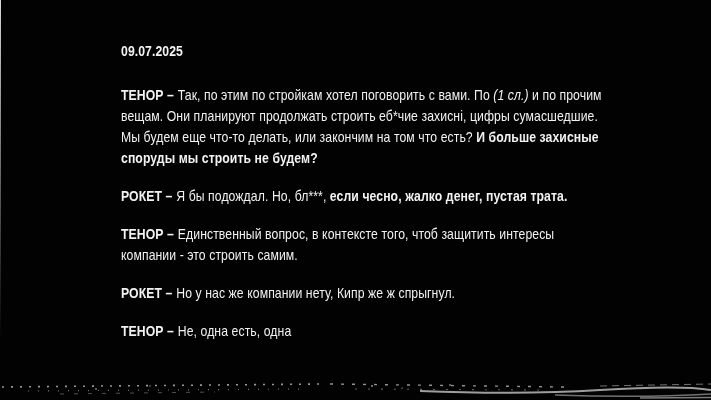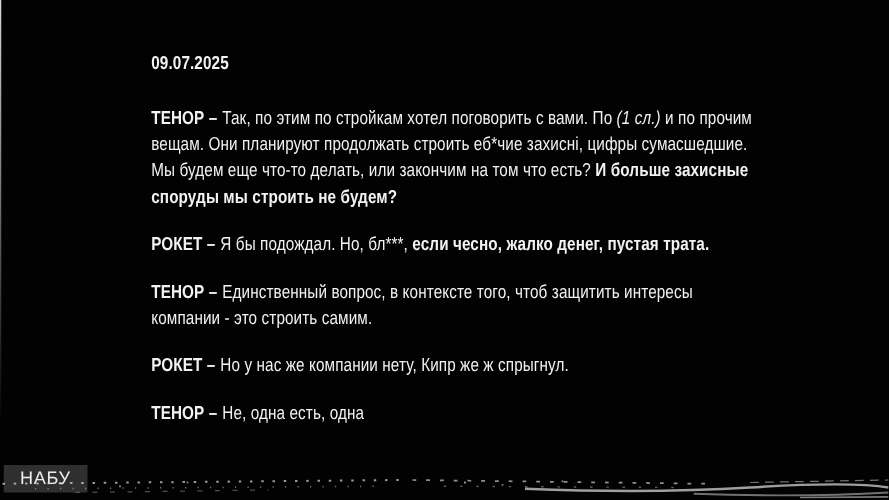--- a/index.html
+++ b/index.html
@@ -89,21 +89,20 @@
     <p class="msg"><span class="speaker">РОКЕТ –</span><span class="seg">Я бы подождал. Но, бл***, </span><span class="seg bold">если чесно, жалко денег, пустая трата.</span></p>
 
     <p class="msg"><span class="speaker">ТЕНОР –</span><span class="seg">Единственный вопрос, в контексте того, чтоб защитить интересы компании - это строить самим.</span></p>
 
     <p class="msg"><span class="speaker">РОКЕТ –</span><span class="seg">Но у нас же компании нету, Кипр же ж спрыгнул.</span></p>
 
     <p class="msg"><span class="speaker">ТЕНОР –</span><span class="seg">Не, одна есть, одна</span></p>
 
   </div>
 
-  <div class="badge">НАБУ</div>
 
   <svg class="grunge" viewBox="0 0 711 22" preserveAspectRatio="none" aria-hidden="true">
 
     <path d="M2,9 L320,6" stroke="#d8d8d8" stroke-width="1.6" stroke-dasharray="2 7" fill="none" opacity="0.7"></path>
     <path d="M28,13 L305,11" stroke="#bdbdbd" stroke-width="1.2" stroke-dasharray="1 9" fill="none" opacity="0.6"></path>
     <path d="M60,16 L215,14" stroke="#8f8f8f" stroke-width="1" stroke-dasharray="4 10" fill="none" opacity="0.55"></path>
 
     <path d="M330,6 L565,9" stroke="#dedede" stroke-width="1.4" stroke-dasharray="3 8" fill="none" opacity="0.65"></path>
     <path d="M355,11 L540,12" stroke="#a8a8a8" stroke-width="1.1" stroke-dasharray="2 11" fill="none" opacity="0.55"></path>
 

